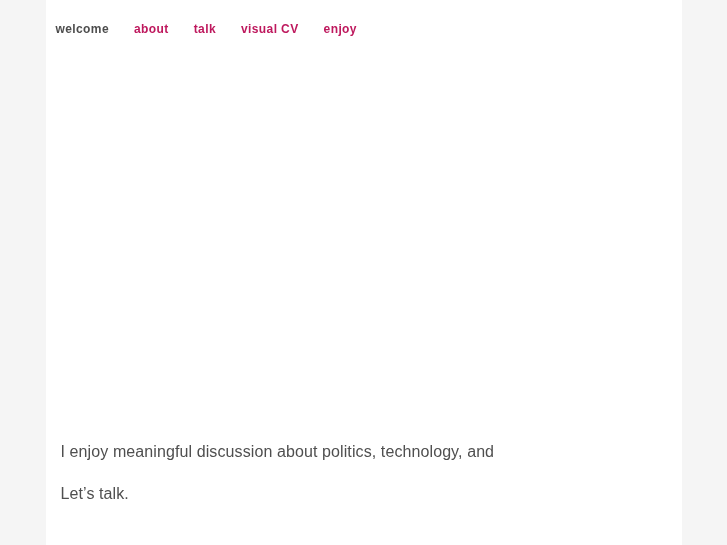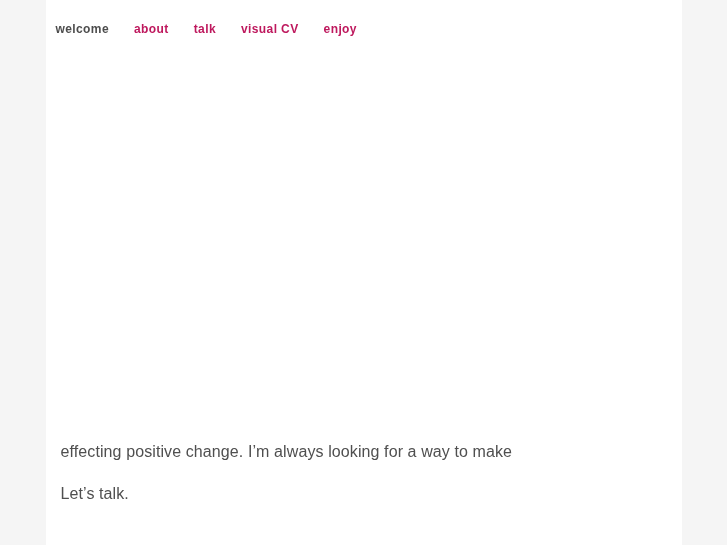--- a/index.html
+++ b/index.html
@@ -74,18 +74,18 @@
 
     <nav class="main-nav">
       <a class="nav-item active">welcome</a>
       <a class="nav-item">about</a>
       <a class="nav-item">talk</a>
       <a class="nav-item">visual CV</a>
       <a class="nav-item">enjoy</a>
     </nav>
 
     <div class="intro-block">
-      <div class="intro-line">effecting positive change. I’m always looking for a way to make</div>
+      <div class="intro-line">I enjoy meaningful discussion about politics, technology, and</div>
       <div class="closing-line">Let’s talk.</div>
     </div>
 
   </div>
 </div>
 
 </body></html>

